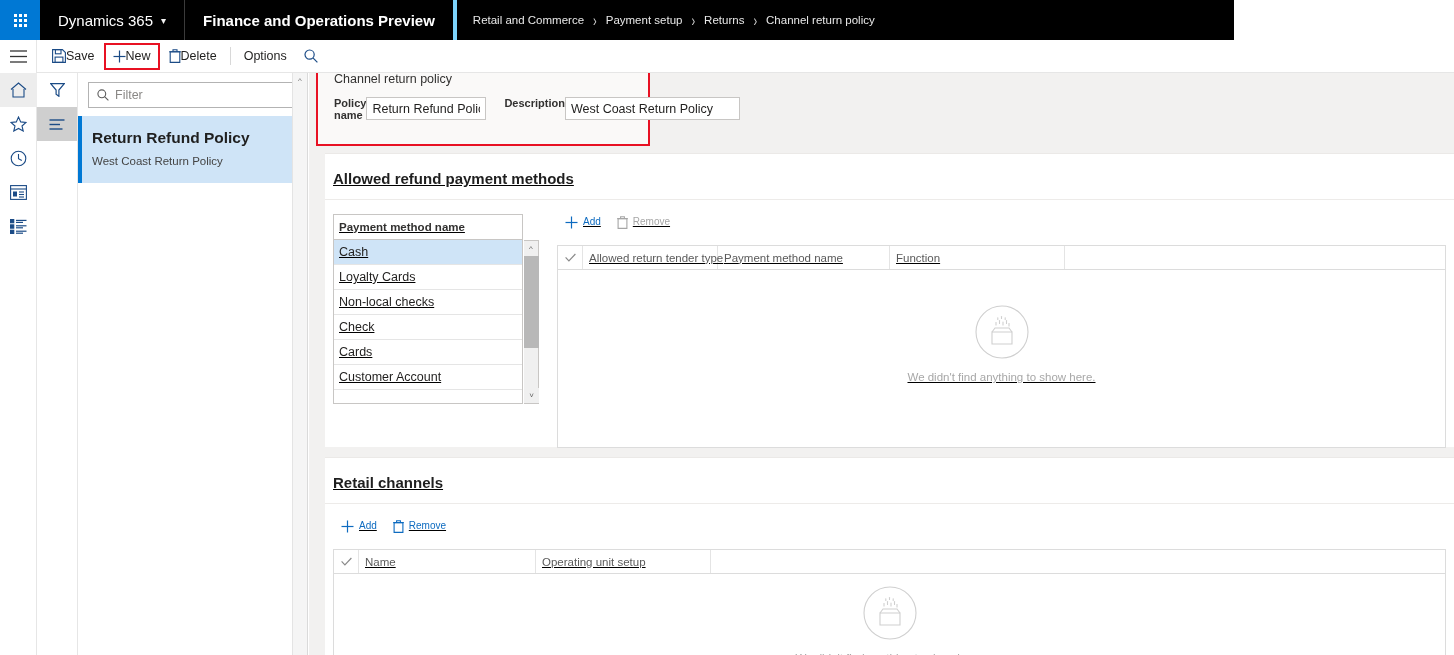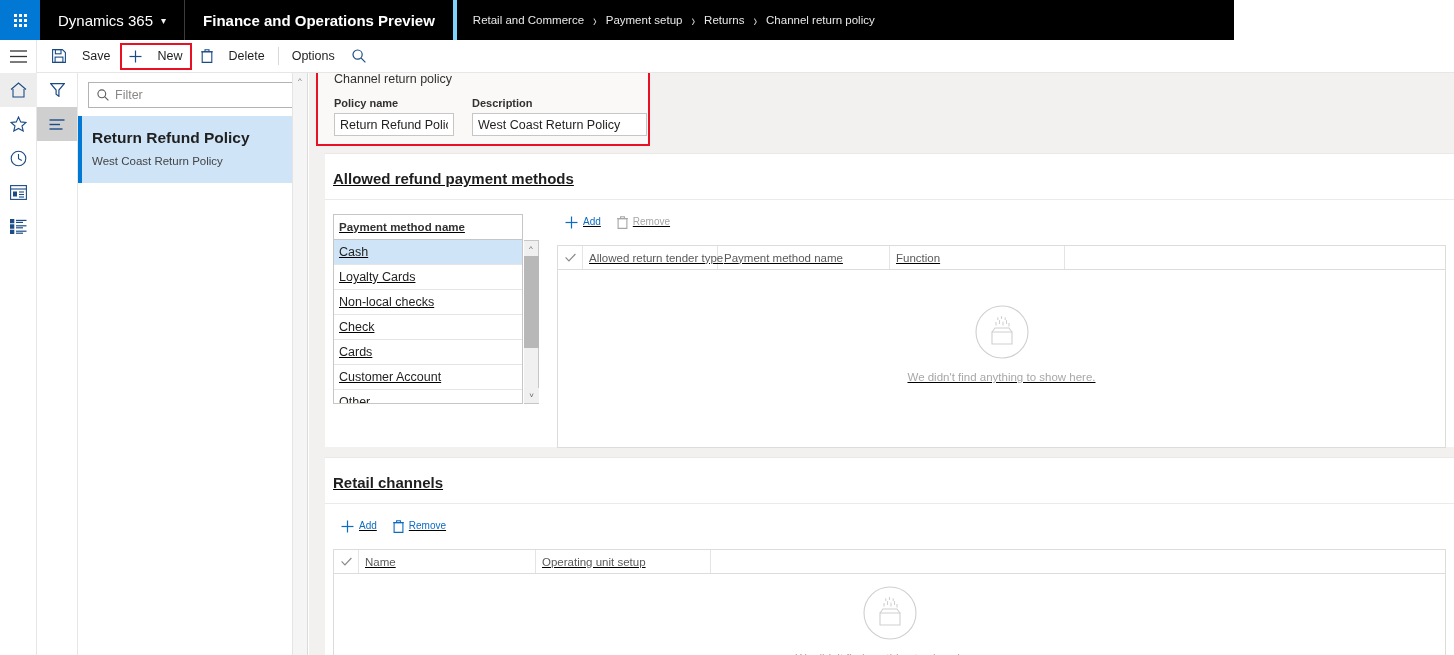--- a/index.html
+++ b/index.html
@@ -59,21 +59,21 @@
   .rail-btn.hamburger { height: 33px; color: #333333; }
   .rail-btn.active { background: #ededed; }
 
   
   .cmdbar {
     position: absolute; top: 40px; left: 37px; width: 1417px; height: 33px;
     background: #ffffff; border-bottom: 1px solid #e6e6e6;
     display: flex; align-items: center; padding-left: 6px; gap: 0;
   }
   .cmd {
-    display: flex; align-items: center; gap: 16px; height: 25px;
+    display: flex; align-items: center; gap: 0; height: 25px;
     padding: 0 9px; font-size: 12.5px; color: #201f1e; cursor: pointer;
     white-space: nowrap;
   }
   .cmd .ico { color: #1b4b86; display: flex; align-items: center; }
   .cmd.highlighted {
     border: 2px solid #e81123; padding: 0 7px; height: 27px;
   }
   .cmd-div {
     width: 1px; height: 18px; background: #d8d8d8; margin: 0 4px;
   }
@@ -140,21 +140,21 @@
   }
 
   
   .headcard {
     position: absolute; left: 7px; top: -15px; width: 334px; height: 88px;
     background: #faf9f8; border: 2px solid #e81123;
   }
   .headcard-inner { padding: 12px 16px 0 16px; }
   .hc-title { font-size: 12.5px; color: #323130; }
   .hc-fields { display: flex; gap: 18px; margin-top: 11px; }
-  .field { display: flex; flex-direction: column; }
+  .field { display: flex; flex-direction: row; }
   .field label {
     font-size: 11px; color: #323130; font-weight: 600; margin-bottom: 4px;
   }
   .field input {
     width: 120px; height: 23px; border: 1px solid #c8c6c4;
     background: #ffffff; font-size: 12.5px; color: #201f1e;
     padding: 0 5px; font-family: inherit; outline: none;
   }
   .field.wide input { width: 175px; }
 
@@ -425,21 +425,20 @@
 
           <div class="pmlist">
             <div class="pm-header">Payment method name</div>
             <div class="pm-scrollarea">
               <div class="pm-item selected">Cash</div>
               <div class="pm-item">Loyalty Cards</div>
               <div class="pm-item">Non-local checks</div>
               <div class="pm-item">Check</div>
               <div class="pm-item">Cards</div>
               <div class="pm-item">Customer Account</div>
-              <div class="pm-item">Other</div>
             </div>
             <div class="pm-sb">
               <div class="sb-arrow">^</div>
               <div class="sb-thumb"></div>
               <div class="sb-arrow" style="position:absolute;bottom:0;left:0;width:15px;">˅</div>
             </div>
           </div>
 
           <div class="gridarea" style="margin-left:18px;">
             <div class="gridtools">

